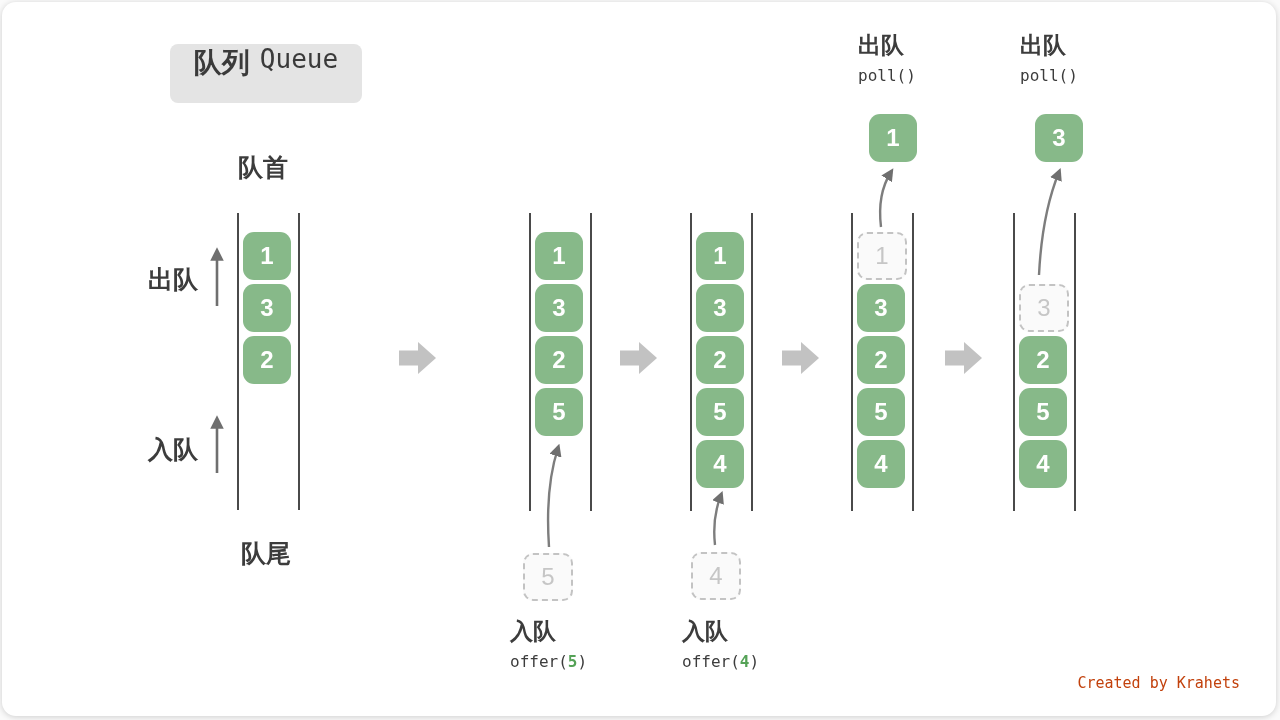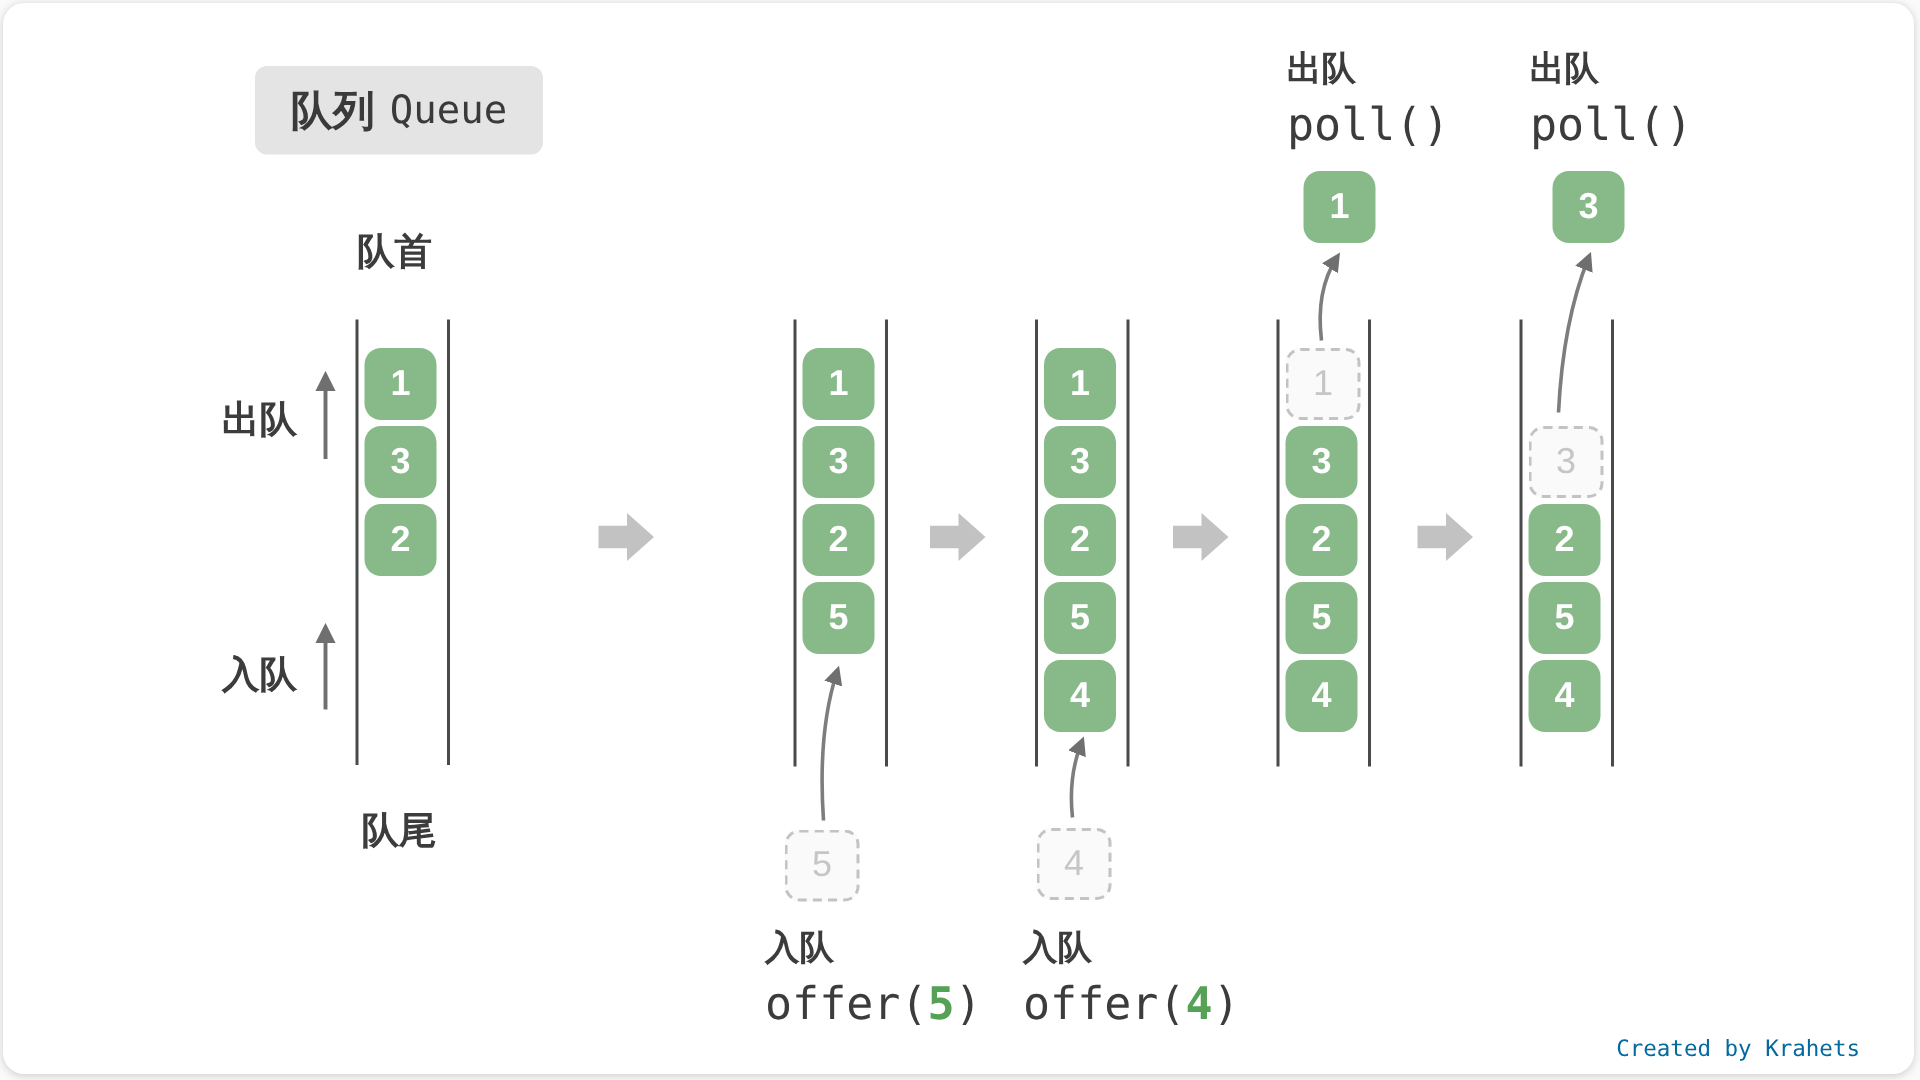--- a/index.html
+++ b/index.html
@@ -3,45 +3,45 @@
 <meta charset="utf-8">
 <style>
   html,body{margin:0;padding:0;width:1280px;height:720px;background:#fafafa;overflow:hidden;
     font-family:"Liberation Sans",sans-serif;}
   #card{position:absolute;left:2px;top:2px;width:1274px;height:714px;background:#ffffff;
     border-radius:14px;box-shadow:0 1px 6px rgba(0,0,0,.18);}
   #stage{position:absolute;left:0;top:0;width:1280px;height:720px;}
   .abs{position:absolute;}
   
   #title-badge{left:170px;top:44px;width:192px;height:59px;background:#e4e4e4;border-radius:8px;
-    display:flex;align-items:center;justify-content:center;gap:10px;}
+    display:flex;justify-content:center;gap:10px;}
   #title-zh{font-size:28px;font-weight:700;color:#3a3a3a;}
   #title-en{font-family:"DejaVu Sans Mono",monospace;font-size:26px;color:#3a3a3a;}
   
   .cjk-label{font-size:25px;font-weight:600;color:#3c3c3c;white-space:nowrap;}
   #label-front{left:238px;top:151px;}
   #label-rear{left:241px;top:537px;font-family:Liberation Serif, serif;}
   #label-dequeue{left:148px;top:263px;}
   #label-enqueue{left:148px;top:433px;}
   
   .vline{position:absolute;width:1.5px;background:#4a4a4a;}
   
   .cell{position:absolute;width:48px;height:48px;border-radius:11px;background:#87b989;
     display:flex;align-items:center;justify-content:center;color:#ffffff;
     font-size:24px;font-weight:600;}
   .cell.ghost{background:#fafafa;border:2px dashed #c3c3c3;color:#c6c6c6;
     width:46px;height:44px;border-radius:10px;font-weight:500;}
   
   .op{position:absolute;display:flex;flex-direction:column;gap:5px;}
   .op .zh{font-size:23px;font-weight:600;color:#3c3c3c;}
-  .op .code{font-family:"DejaVu Sans Mono",monospace;font-size:30px;color:#3c3c3c;}
+  .op .code{font-family:"DejaVu Sans Mono",monospace;font-size:16px;color:#3c3c3c;}
   .op .code .arg{color:#55a257;font-weight:700;}
   
   #watermark{right:40px;top:674px;font-family:"DejaVu Sans Mono",monospace;
-    font-size:15px;color:#0369a1;margin-top:16px;}
+    font-size:15px;color:#c2410c;}
   svg{position:absolute;left:0;top:0;}
 </style>
 </head>
 <body>
 
 <div id="card"></div>
 <div id="stage">
 
   <svg id="arrow-layer" width="1280" height="720">
     <defs>

